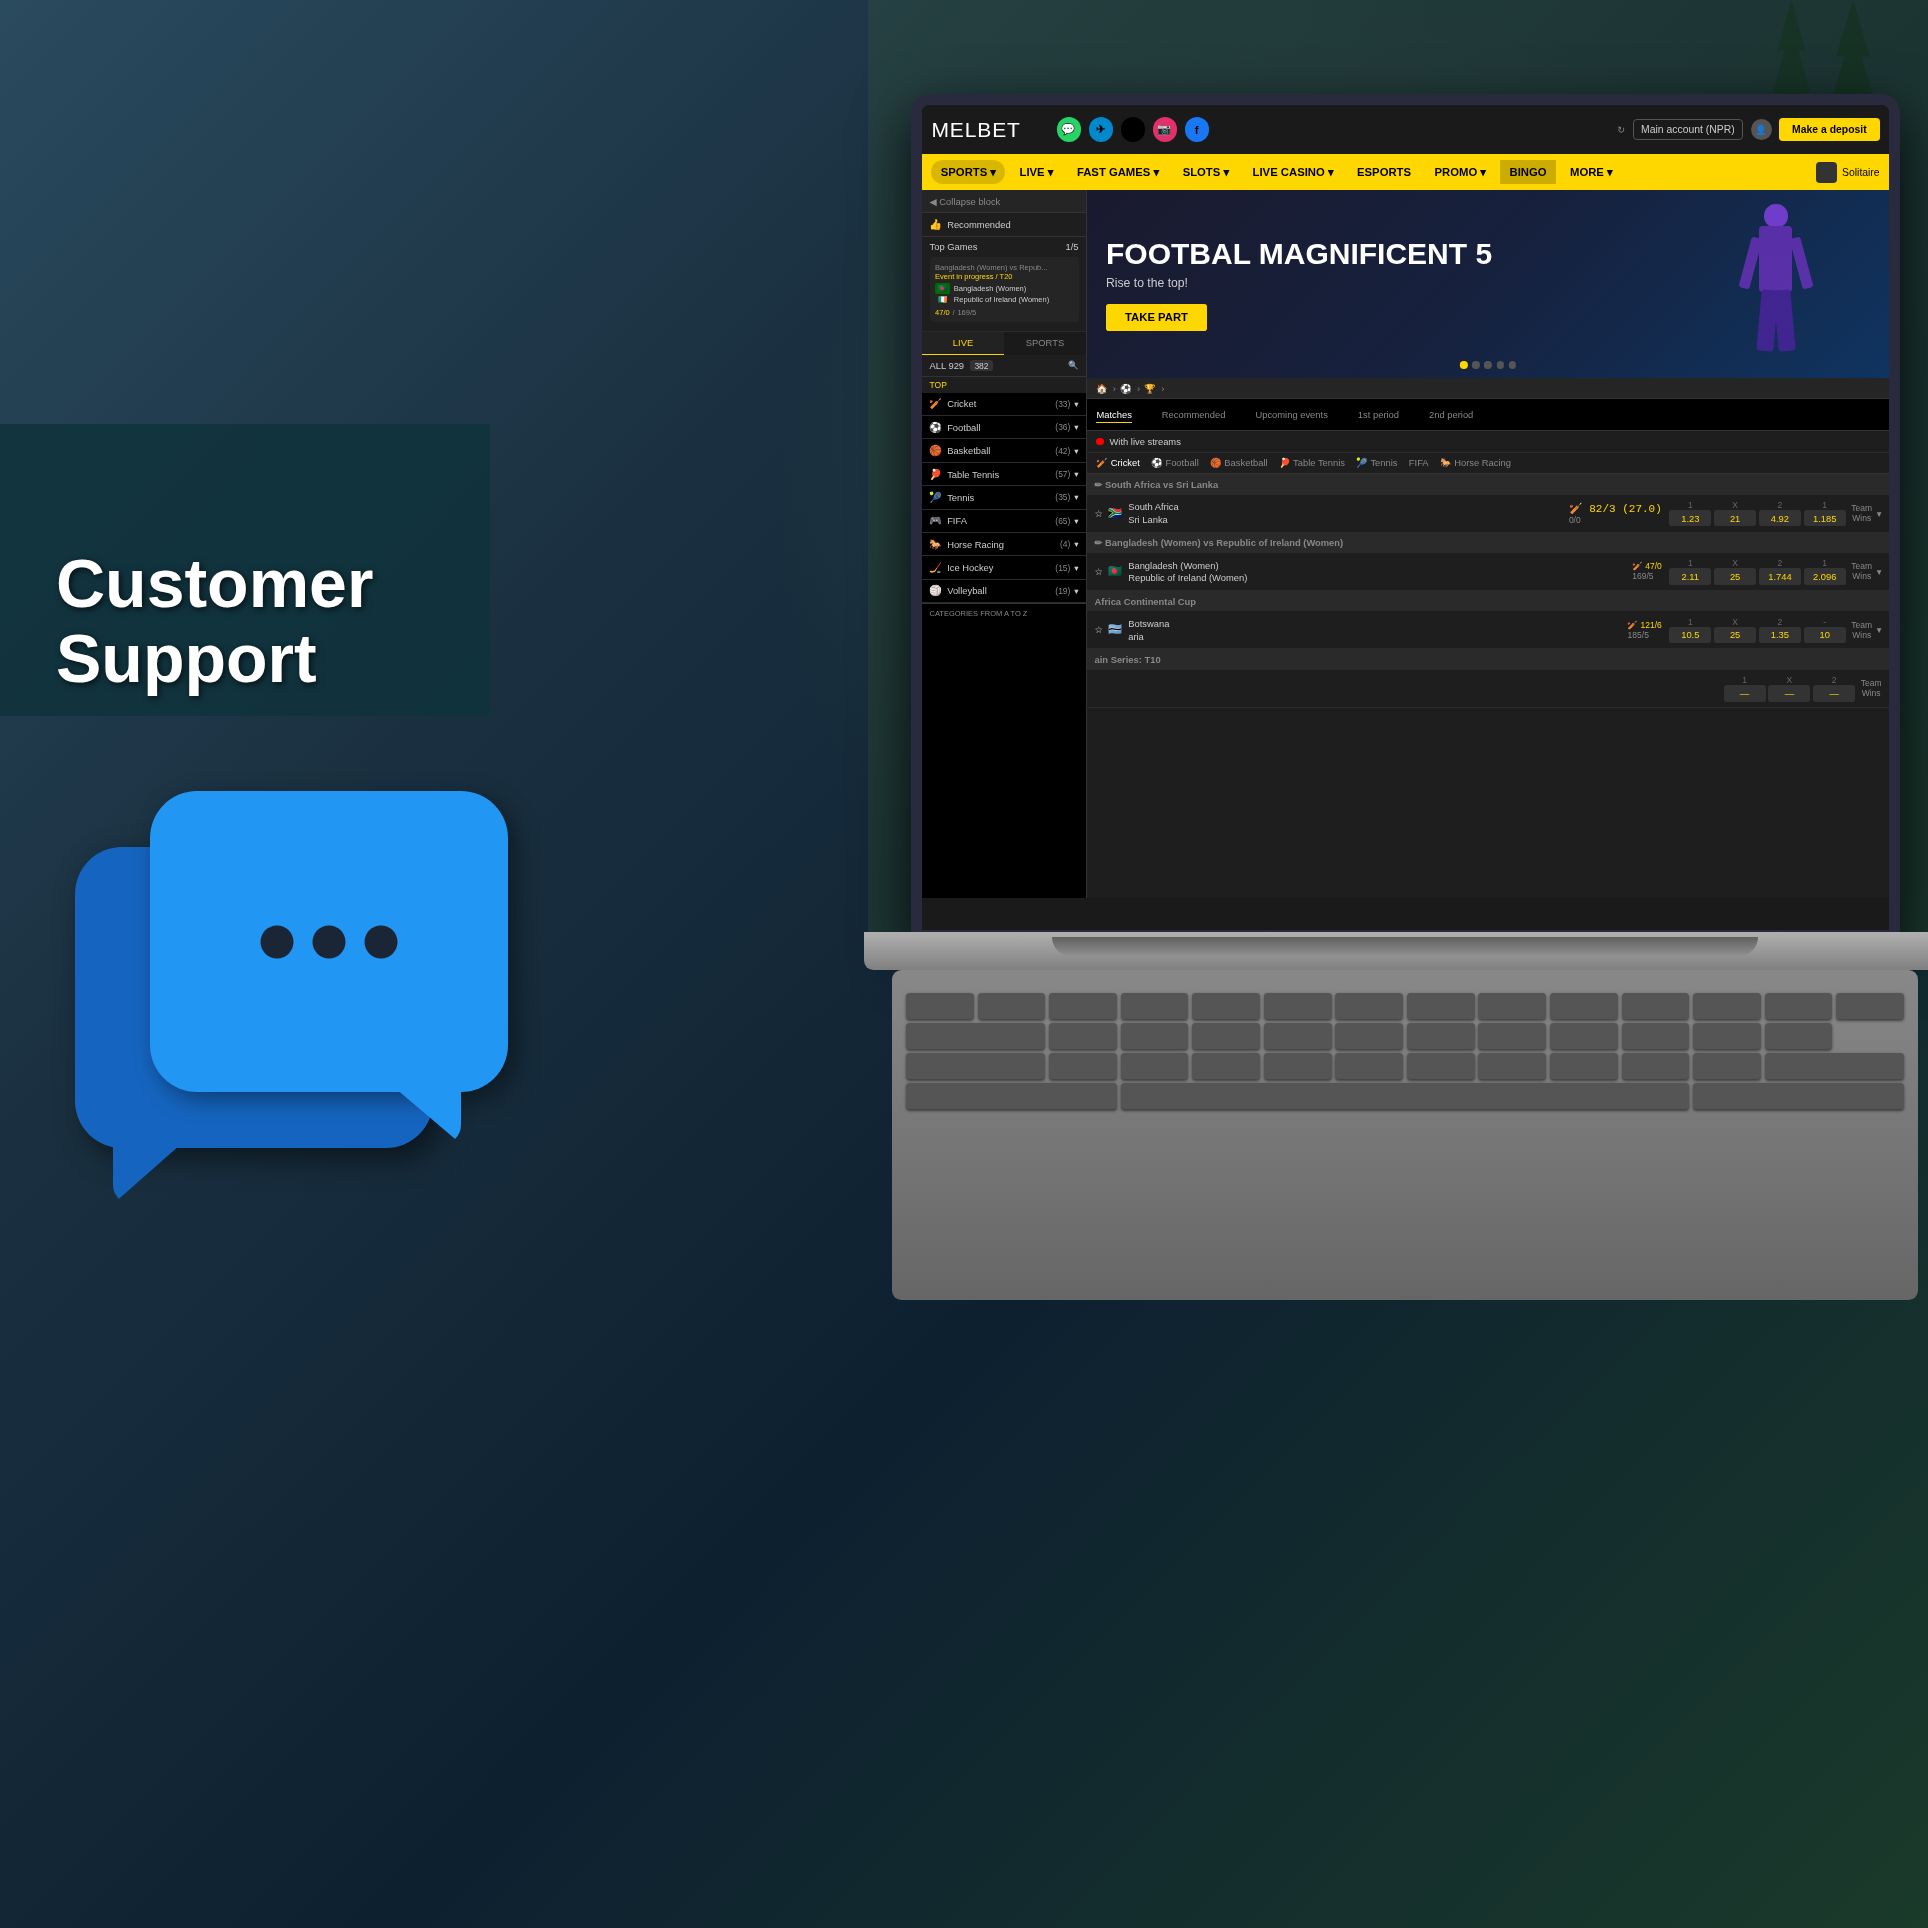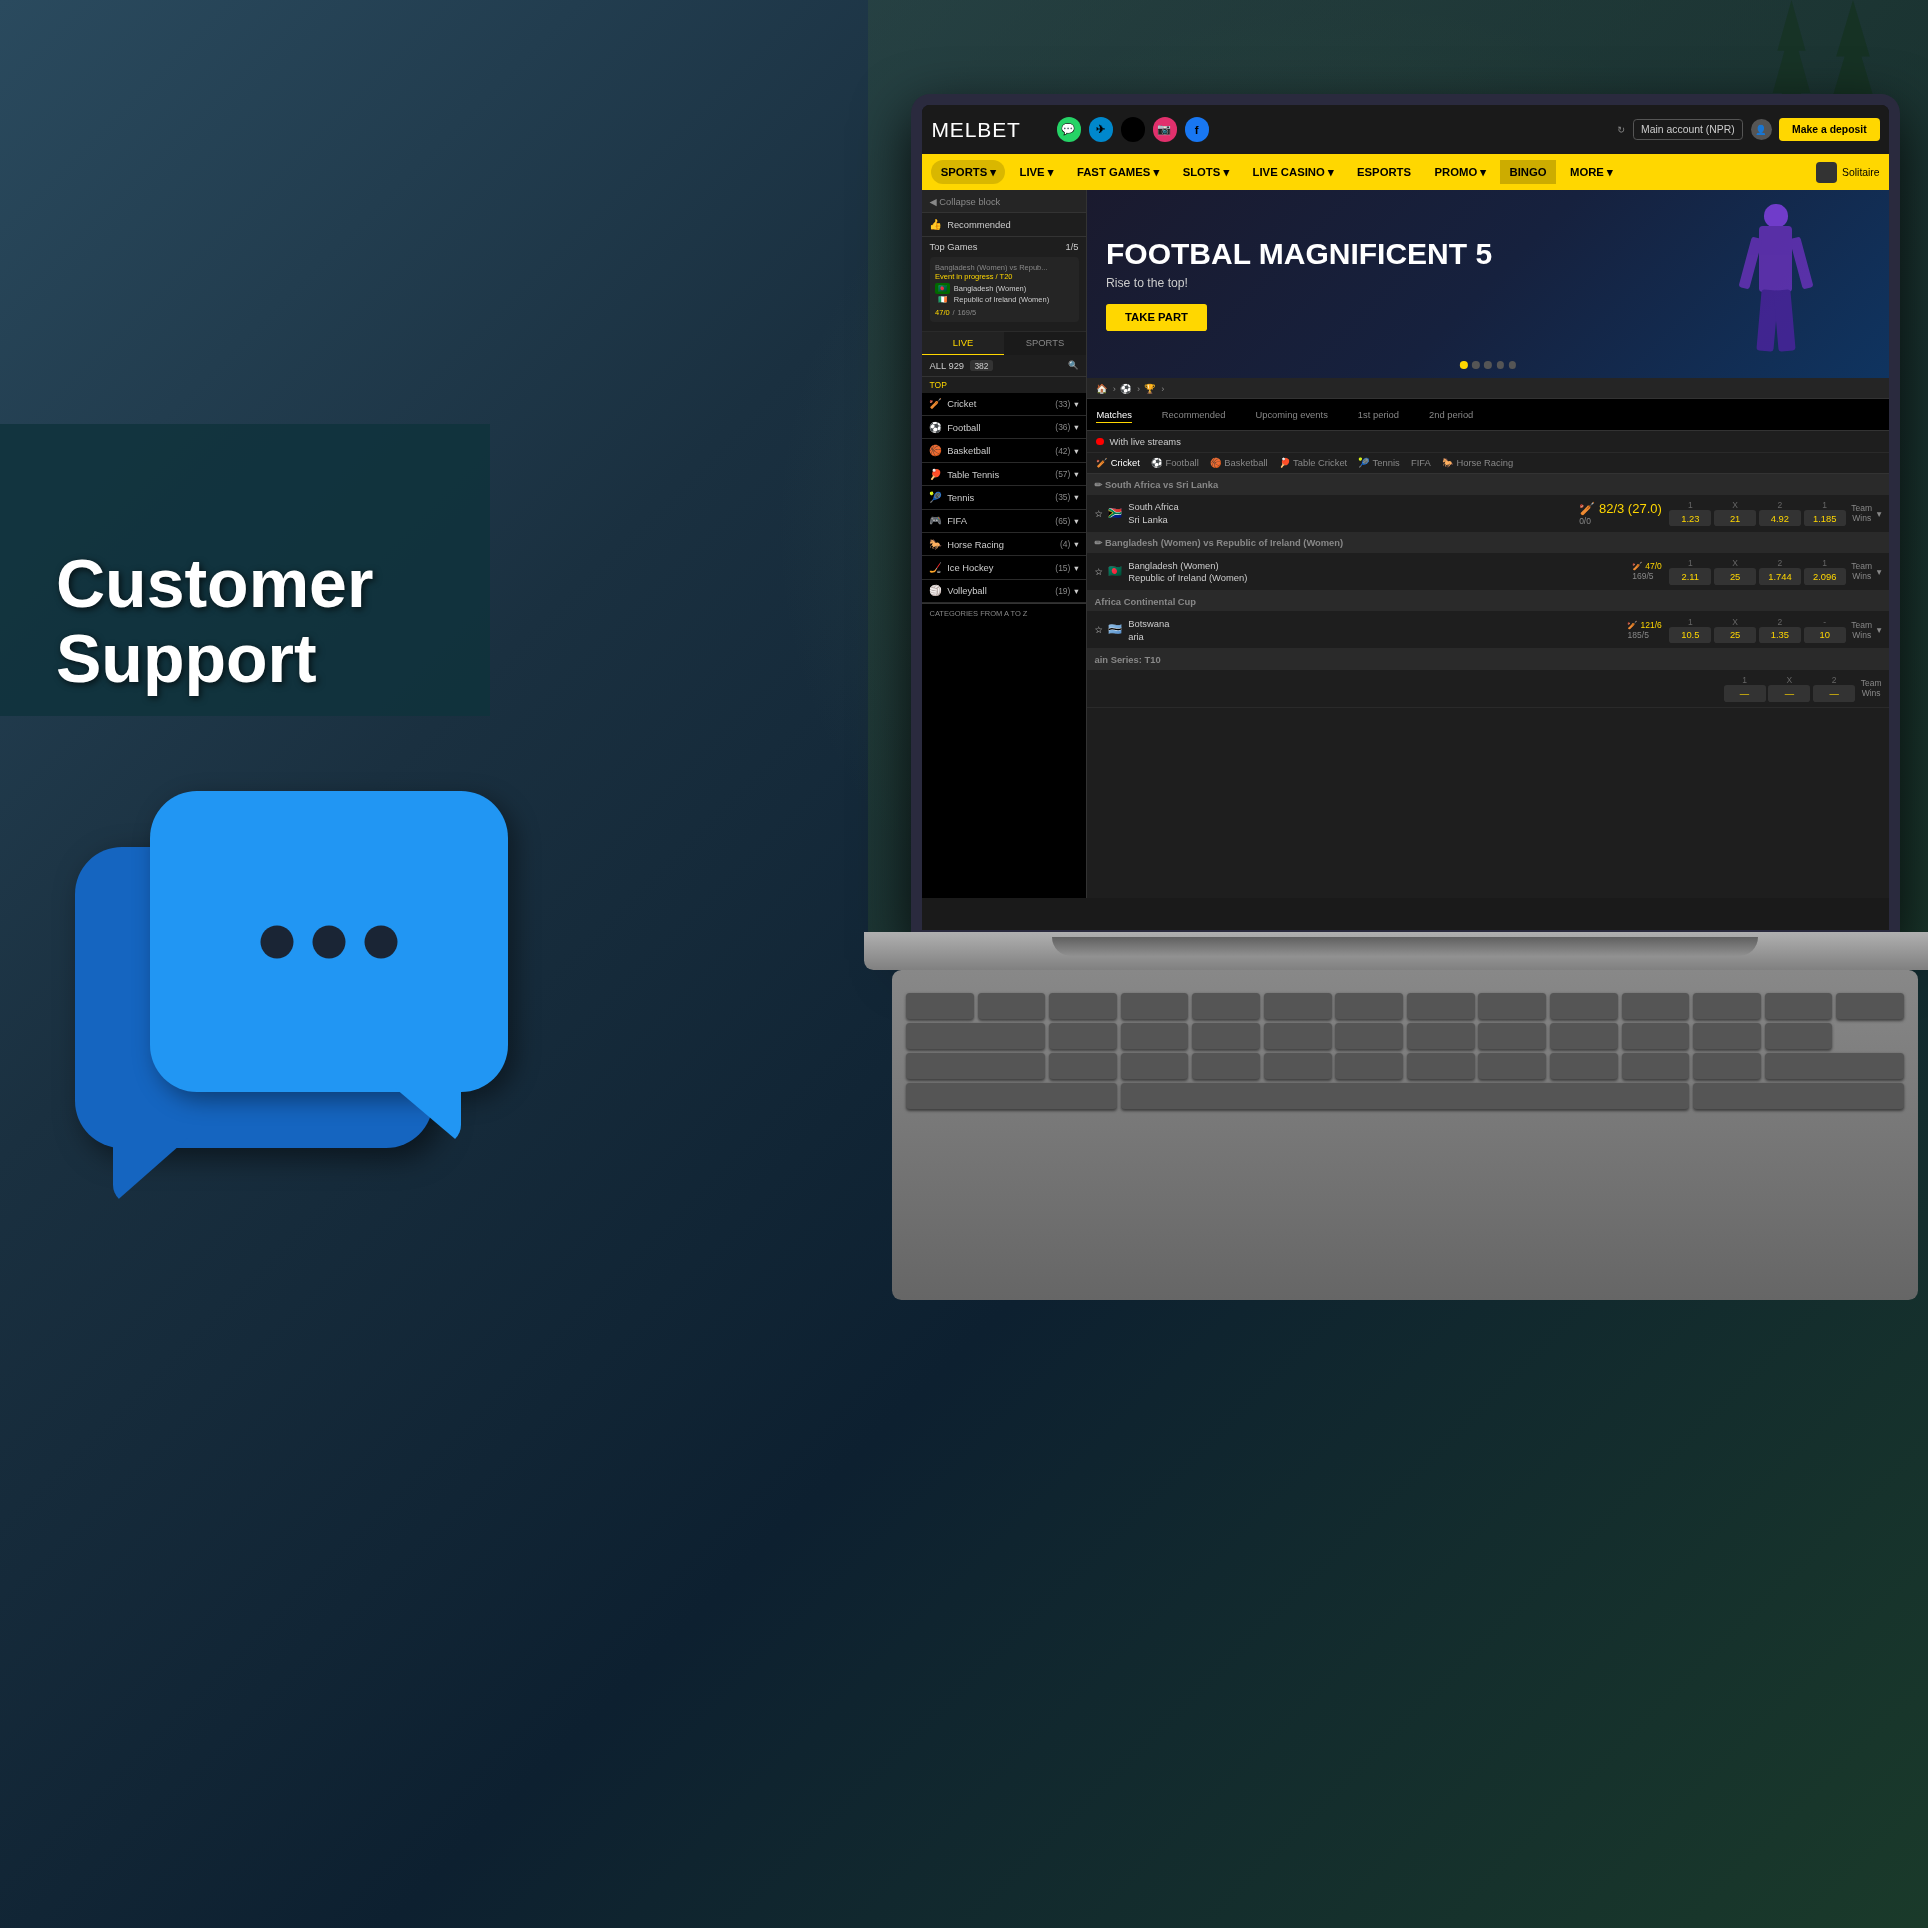--- a/index.html
+++ b/index.html
@@ -772,40 +772,40 @@
 
           <div style="background:#1e1e1e;padding:4.7px 9.4px;display:flex;align-items:center;gap:5.6px;border-bottom:0.9px solid #2a2a2a;">
             <div style="width:7.5px;height:7.5px;background:#f00;border-radius:50%;"></div>
             <span style="font-size:9.4px;color:#ccc;">With live streams</span>
           </div>
 
           <div class="sport-tabs">
             <div class="sport-tab active">🏏 Cricket</div>
             <div class="sport-tab">⚽ Football</div>
             <div class="sport-tab">🏀 Basketball</div>
-            <div class="sport-tab">🏓 Table Cricket</div>
+            <div class="sport-tab">🏓 Table Tennis</div>
             <div class="sport-tab">🎾 Tennis</div>
             <div class="sport-tab">FIFA</div>
             <div class="sport-tab">🐎 Horse Racing</div>
           </div>
 
           <div>
             <div class="match-header">
               <span style="font-size:9.4px;">✏</span>
               South Africa vs Sri Lanka
             </div>
             <div class="match-row">
               <div style="margin-right:5.6px;">☆</div>
               <div style="margin-right:5.6px;font-size:11.3px;">🇿🇦</div>
               <div class="team-names">
                 <span class="team-name">South Africa</span>
                 <span class="team-name">Sri Lanka</span>
               </div>
               <div class="score-info">
-                <span style="font-size:13px;color:#FFD700;">🏏 82/3 (27.0)</span><br>
+                <span style="font-size:11px;color:#FFD700;font-family:Liberation Mono, monospace;">🏏 82/3 (27.0)</span><br>
                 <span style="font-size:8.5px;color:#888;">0/0</span>
               </div>
               <div style="display:flex;align-items:center;gap:2.8px;margin-right:5.6px;">
                 <div style="text-align:center;">
                   <span class="odd-label">1</span>
                   <button class="odd-btn">1.23</button>
                 </div>
                 <div style="text-align:center;">
                   <span class="odd-label">X</span>
                   <button class="odd-btn">21</button>

